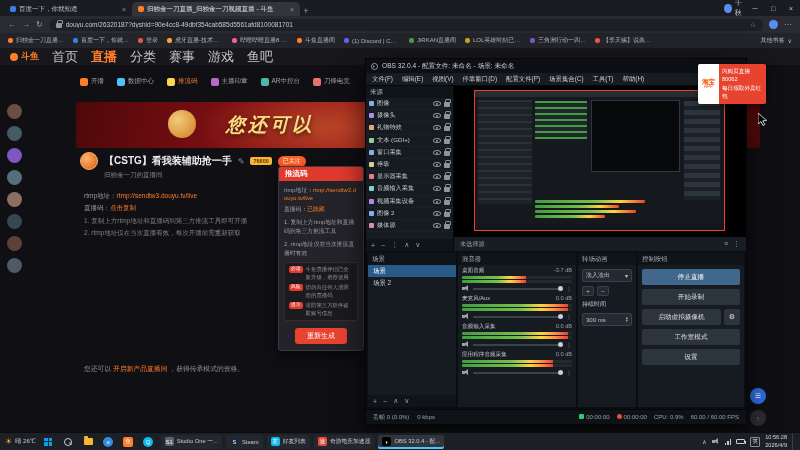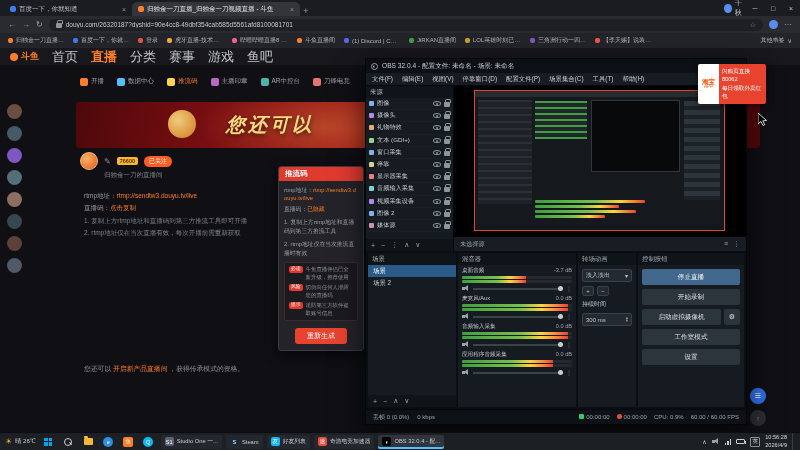--- a/index.html
+++ b/index.html
@@ -382,20 +382,21 @@
     </div>
 
     <div class="dy-banner">
       <div class="shine"></div>
       <div class="coin"></div>
       <div class="banner-title">您还可以</div>
     </div>
 
     <div class="dy-streamhead">
       <span class="dy-avatar"></span>
+      <span class="dy-title">【CSTG】看我装辅助抢一手</span>
       <span class="pencil">✎</span>
       <span class="badge-gold">76600</span>
       <span class="badge-follow">已关注</span>
     </div>
     <div class="dy-substream">归独金一刀的直播间</div>
 
     <div class="dy-leftblock">
       <div>
         <span class="lab">rtmp地址：</span><span class="val">rtmp://sendtw3.douyu.tv/live</span>
       </div>

